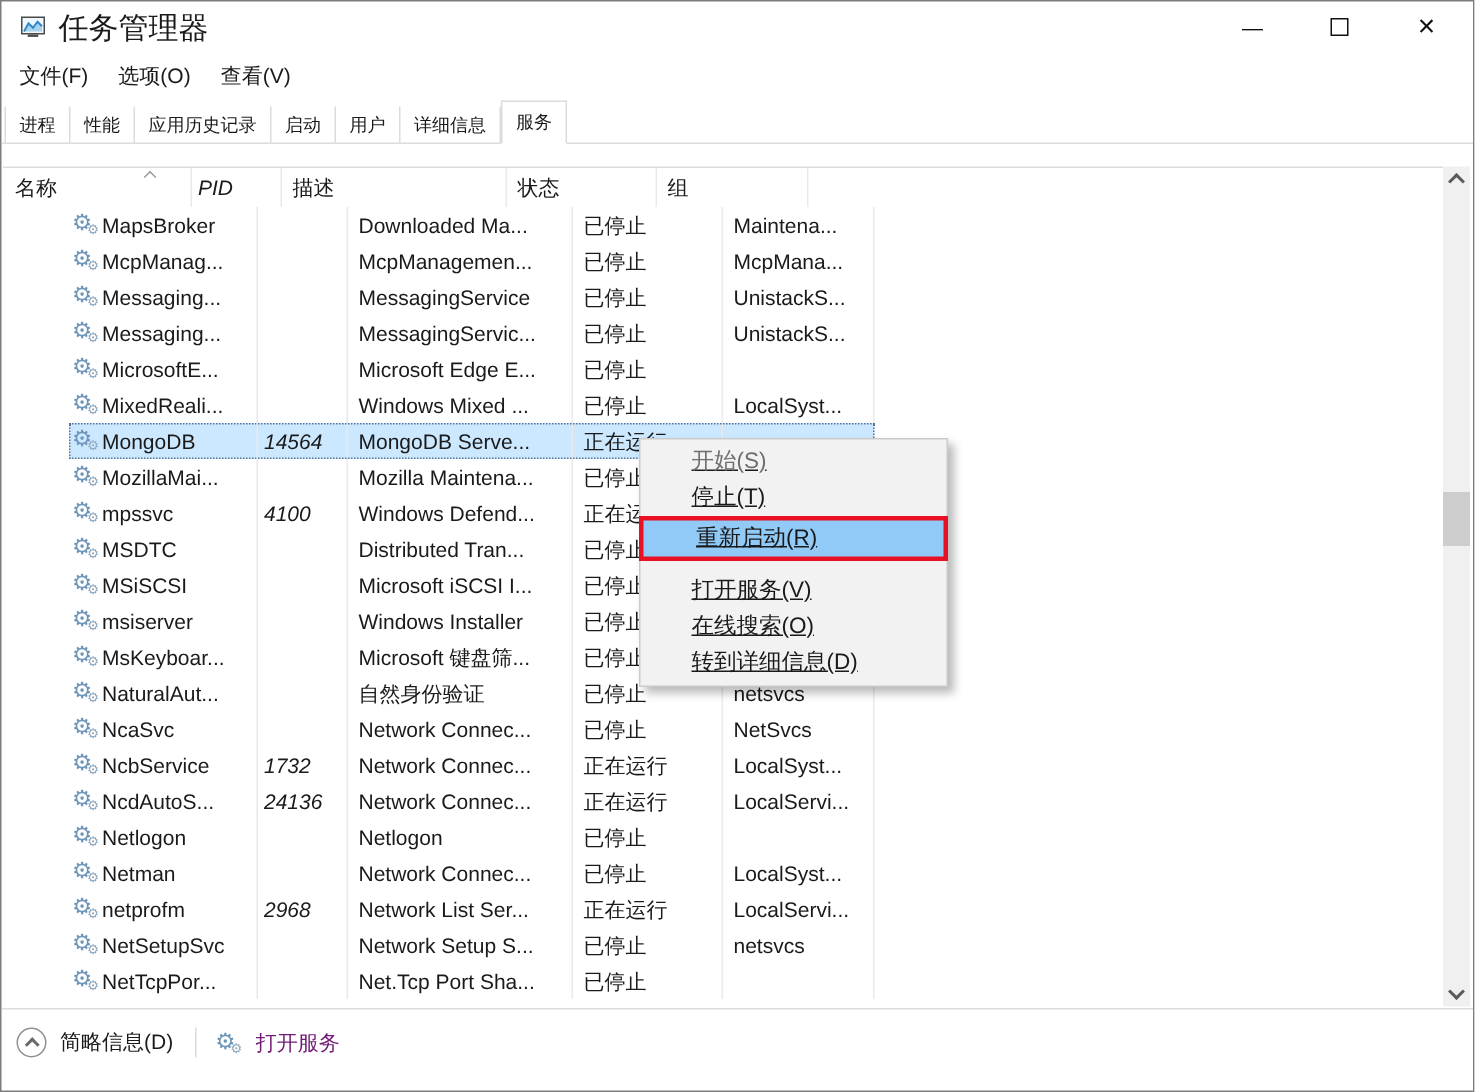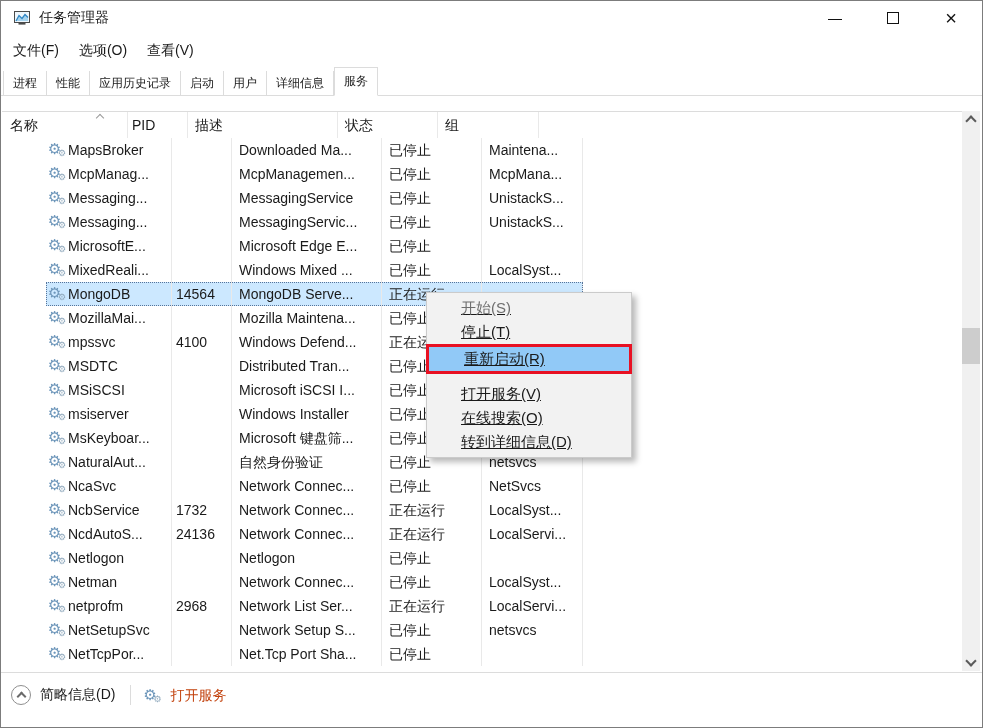--- a/index.html
+++ b/index.html
@@ -3,21 +3,21 @@
 <meta charset="utf-8">
 <style>
   html,body{margin:0;padding:0;background:#e8e8e8;}
   .window{position:relative;width:983px;height:728px;box-sizing:border-box;
     border:1px solid #7c7c7c;background:#fff;overflow:hidden;
     font-family:"Liberation Sans","DejaVu Sans",sans-serif;color:#1a1a1a;}
 
   
   .titlebar{position:absolute;left:0;top:0;width:100%;height:34px;display:flex;align-items:center;}
   .app-icon{margin-left:13px;width:16px;height:16px;}
-  .title{margin-left:9px;font-size:14px;}
+  .title{margin-left:9px;font-size:20px;}
   .win-controls{position:absolute;right:2px;top:0;height:34px;display:flex;}
   .wbtn{width:58px;height:34px;display:flex;align-items:center;justify-content:center;font-size:15px;color:#111;}
   .max-glyph{width:10px;height:10px;border:1px solid #111;display:inline-block;}
   .close-glyph{font-size:20px;line-height:20px;}
   .min-glyph{font-size:14px;}
 
   
   .menubar{position:absolute;left:0;top:37px;height:26px;display:flex;align-items:center;padding-left:2px;}
   .menu-label{padding:0 10px;font-size:14px;}
 
@@ -35,21 +35,21 @@
   .lheader{position:absolute;left:0;top:0;height:26px;display:flex;}
   .hcell{box-sizing:border-box;font-size:14px;padding-top:5px;border-right:1px solid #e9e9e9;position:relative;white-space:nowrap;}
   .sort-caret{position:absolute;left:95px;top:3px;width:5px;height:5px;
     border-left:1px solid #9a9a9a;border-top:1px solid #9a9a9a;transform:rotate(45deg);}
   .rows{position:absolute;left:0;top:26px;}
   .trow{display:flex;height:24px;width:537px;position:relative;margin-left:44px;}
   .trow.selected{background:#cce8ff;outline:1px dotted #56749a;outline-offset:-1px;}
   .cell{box-sizing:border-box;font-size:14px;line-height:24px;border-right:1px solid #e9e9e9;
     overflow:hidden;white-space:nowrap;}
   .c0{width:126px;position:relative;padding-left:22px;}
-  .c1{width:60px;padding-left:4px;}
+  .c1{width:60px;padding-left:4px;font-style:italic;}
   .c2{width:150px;padding-left:7px;}
   .c3{width:100px;padding-left:7px;}
   .c4{width:101px;padding-left:7px;}
   .hcell.c0{padding-left:8px;}
   .gear{position:absolute;left:2px;top:0;width:19px;height:24px;}
   .gear::before{content:"⚙";position:absolute;left:0;top:0;font-size:15px;line-height:22px;color:#6d96ba;}
   .gear::after{content:"⚙";position:absolute;left:10px;top:11px;font-size:9px;line-height:9px;color:#90a9bd;}
 
   
   .scrollbar{position:absolute;left:961px;top:110px;width:18px;height:560px;background:#f0f0f0;}
@@ -66,21 +66,21 @@
   .expander{display:flex;align-items:center;}
   .circle{width:20px;height:20px;border:1px solid #8f8f8f;border-radius:50%;
     display:flex;align-items:center;justify-content:center;box-sizing:border-box;}
   .circle .chev{width:5px;height:5px;border-color:#6a6a6a;border-width:2px;}
   .detail-label{margin-left:9px;font-size:14px;}
   .vdiv{width:1px;height:20px;background:#dcdcdc;margin:0 12px 0 15px;}
   .open-services{display:flex;align-items:center;}
   .gear-inline{position:relative;width:19px;height:22px;display:inline-block;}
   .gear-inline::before{content:"⚙";position:absolute;left:0;top:0;font-size:15px;line-height:20px;color:#6d96ba;}
   .gear-inline::after{content:"⚙";position:absolute;left:10px;top:10px;font-size:9px;line-height:9px;color:#90a9bd;}
-  .link{margin-left:8px;font-size:14px;color:#c2410c;}
+  .link{margin-left:8px;font-size:14px;color:#701a75;}
 
   
   .context-menu{position:absolute;left:425px;top:291px;width:206px;box-sizing:border-box;
     background:#f2f2f2;border:1px solid #cbcbcb;padding:3px 0;
     box-shadow:4px 4px 6px rgba(0,0,0,0.28);text-decoration:underline;}
   .menu-item{height:24px;line-height:24px;padding-left:34px;font-size:15px;white-space:nowrap;}
   .menu-item.disabled{color:#6e6e6e;}
   .menu-item.hl-red{background:#91c9f7;border:3px solid #e81123;box-sizing:border-box;
     height:30px;line-height:23px;margin:0 -1px;padding-left:35px;}
   .menu-sep{height:8px;}

